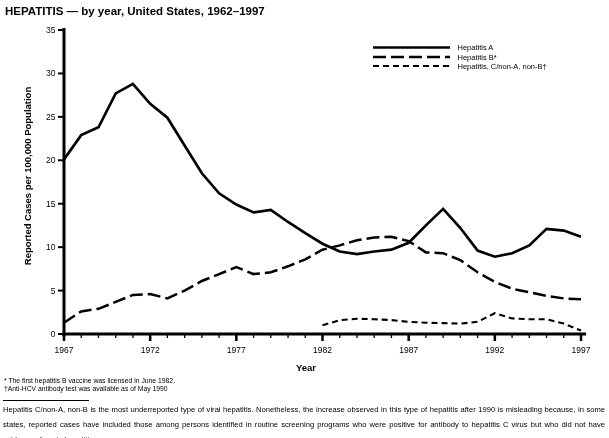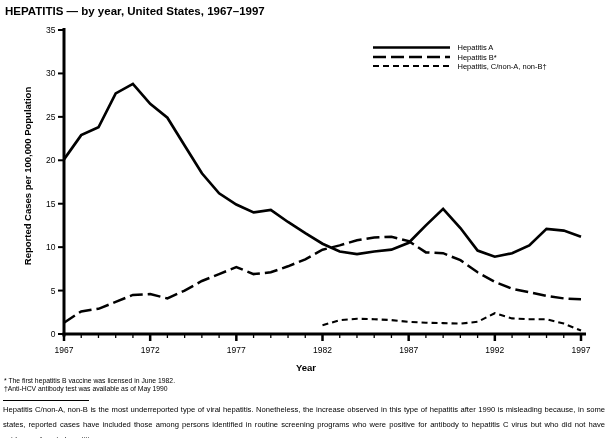--- a/index.html
+++ b/index.html
@@ -19,21 +19,21 @@
   .fn-sep { position:absolute; left:3px; top:400px; width:86px; height:0; border-top:1.5px solid #000; }
   .discussion {
     position:absolute; left:3px; top:402px; width:602px; margin:0;
     font-size:7.6px; line-height:15px; text-align:justify;
   }
 </style>
 </head>
 <body>
 
 <div class="page">
-  <h1 class="chart-title">HEPATITIS — by year, United States, 1967–1997</h1>
+  <h1 class="chart-title">HEPATITIS — by year, United States, 1962–1997</h1>
 
   <svg class="plot" id="plot" width="609" height="376" viewBox="0 0 609 376">
       <line x1="64" y1="28" x2="64" y2="336.5" stroke="#000" stroke-width="3"></line>
       <line x1="62.5" y1="334" x2="586" y2="334" stroke="#000" stroke-width="3"></line>
       <line x1="58" y1="334" x2="64" y2="334" stroke="#000" stroke-width="2"></line>
       <text x="55.5" y="337" text-anchor="end" font-size="8.5">0</text>
       <line x1="58" y1="290.57142857142856" x2="64" y2="290.57142857142856" stroke="#000" stroke-width="2"></line>
       <text x="55.5" y="293.57142857142856" text-anchor="end" font-size="8.5">5</text>
       <line x1="58" y1="247.14285714285714" x2="64" y2="247.14285714285714" stroke="#000" stroke-width="2"></line>
       <text x="55.5" y="250.14285714285714" text-anchor="end" font-size="8.5">10</text>

